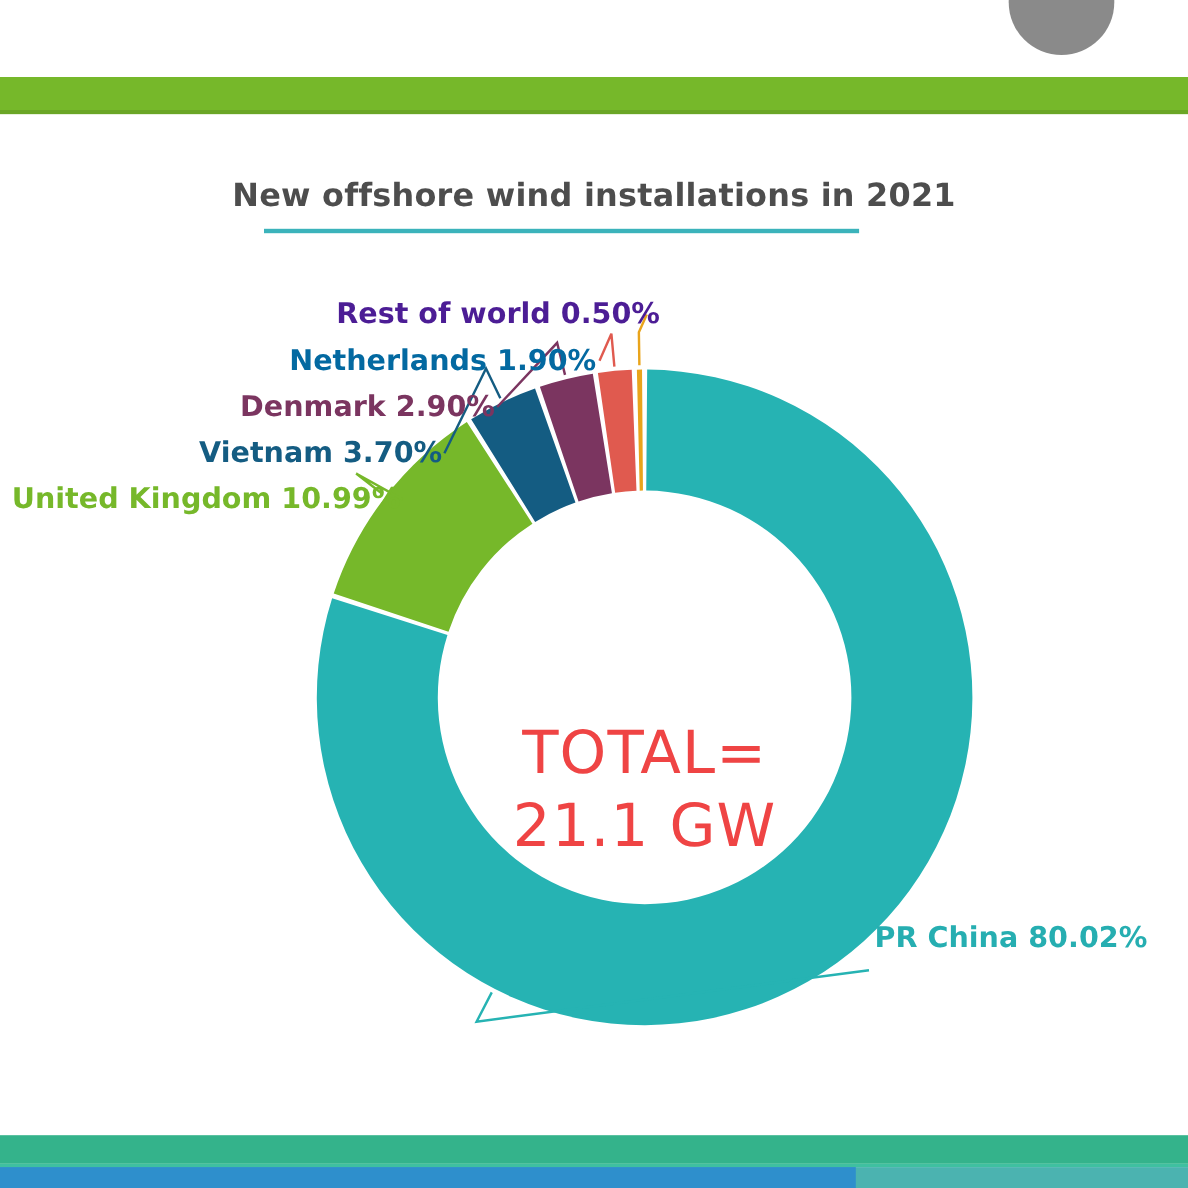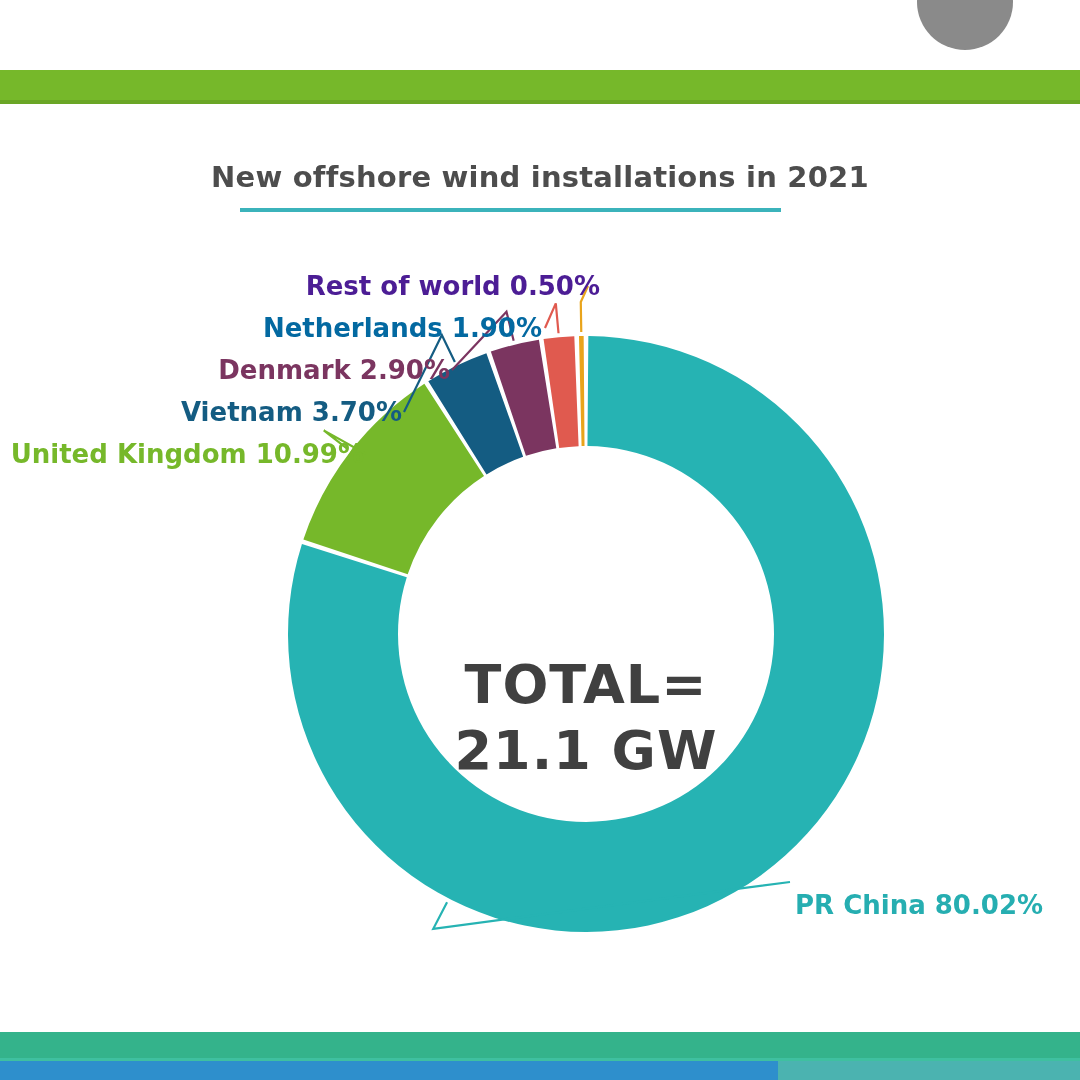--- a/index.html
+++ b/index.html
@@ -79,27 +79,27 @@
     white-space:nowrap;
     font-family:"DejaVu Sans", sans-serif;
   }
   .callout.right-aligned{text-align:right;}
 
   #label-rest-of-world{ right:480px; top:167px; color:#4c1d95; }
   #label-netherlands  { right:538px; top:209px; color:#0369a1; }
   #label-denmark      { right:630px; top:251px; color:#7b3560; }
   #label-vietnam      { right:678px; top:293px; color:#145c82; }
   #label-united-kingdom{right:716px; top:335px; color:#76b82a;text-align:center; }
-  #label-pr-china     { left:795px;  top:786px; color:#26aeb1; }
+  #label-pr-china     { left:795px;  top:734px; color:#26aeb1; }
 
   #center-total{
     position:absolute;left:398px;top:548px;width:376px;
-    text-align:center;color:#404040;
+    text-align:center;color:#ef4444;
     font-family:"DejaVu Sans", sans-serif;
-    font-weight:700;
+    font-weight:400;
   }
   #center-total-line1{font-size:54px;line-height:66px;letter-spacing:1px;}
   #center-total-line2{font-size:54px;line-height:66px;letter-spacing:1px;}
 </style>
 </head>
 <body>
 
 <div id="top-white-strip"></div>
 <div id="gray-circle"></div>
 <div id="top-green-band"></div>

